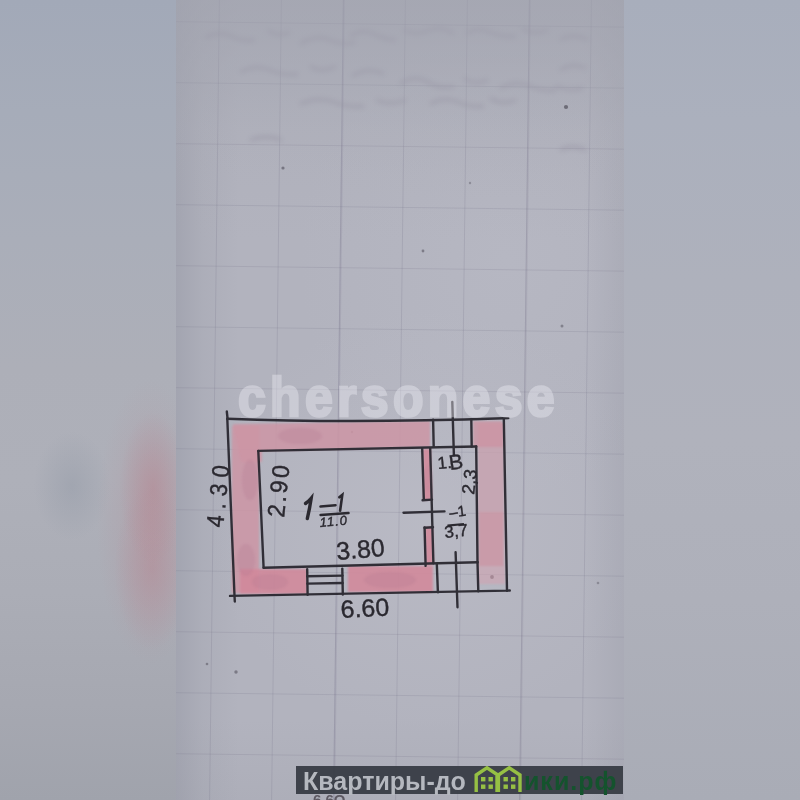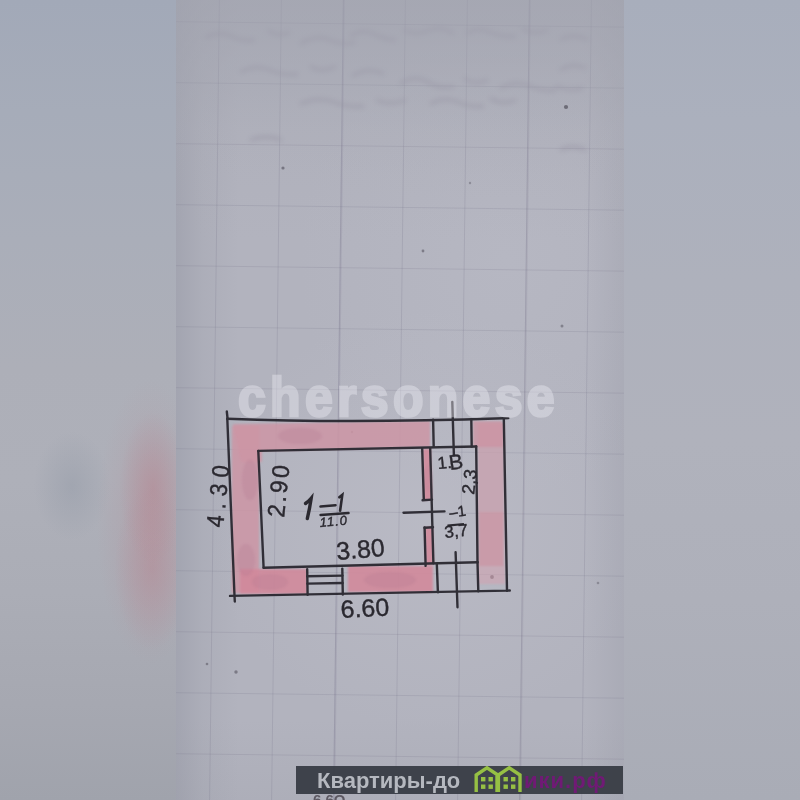--- a/index.html
+++ b/index.html
@@ -184,38 +184,38 @@
     <text x="445" y="538" font-size="17" transform="rotate(-6 445 538)">3,7</text>
 
     <text x="341" y="618" font-size="25" transform="rotate(-3 341 618)">6.60</text>
   </g>
 
   <text x="0" y="0" transform="translate(238,416) scale(1,1.10)" font-size="50" font-family="Liberation Sans, sans-serif" font-weight="bold" letter-spacing="4.3" fill="#eeeef4" stroke="#eeeef4" stroke-width="2.4" opacity="0.4">chersonese</text>
 </svg>
 
 <div class="abs" style="left:296px;top:766px;width:327px;height:28px;background:rgba(56,60,68,.95);"></div>
 
-<div class="abs" style="left:317px;top:768px;height:26px;color:#b5b8bf;
-  font-family:'Liberation Sans',sans-serif;font-weight:bold;font-size:22px;line-height:26px;">Квартиры-до</div>
+<div class="abs" style="left:303px;top:768px;height:26px;color:#b5b8bf;
+  font-family:'Liberation Sans',sans-serif;font-weight:bold;font-size:25px;line-height:26px;">Квартиры-до</div>
 
 <svg class="abs" style="left:474px;top:766px" width="48" height="26" viewBox="0 0 48 26">
   <g fill="none" stroke="#96c044" stroke-width="3.4" stroke-linejoin="miter">
     <path d="M2.2 26 L2.2 9 L13 1.8 L23.8 9"></path>
     <path d="M23 26 L23 9.5"></path>
     <path d="M24.4 26 L24.4 9 L35.2 1.8 L46 9 L46 26"></path>
   </g>
   <g fill="#96c044">
     <rect x="7" y="11" width="4.4" height="4.4"></rect>
     <rect x="14.5" y="11" width="4.4" height="4.4"></rect>
     <rect x="7" y="18.5" width="4.4" height="4.4"></rect>
     <rect x="14.5" y="18.5" width="4.4" height="4.4"></rect>
     <rect x="29.5" y="11" width="4.4" height="4.4"></rect>
     <rect x="37" y="11" width="4.4" height="4.4"></rect>
     <rect x="29.5" y="18.5" width="4.4" height="4.4"></rect>
     <rect x="37" y="18.5" width="4.4" height="4.4"></rect>
   </g>
 </svg>
 
-<div class="abs" style="left:524px;top:768px;height:26px;color:#701a75;letter-spacing:1px;
-  font-family:'Liberation Sans',sans-serif;font-weight:bold;font-size:22px;line-height:26px;">ики.рф</div>
+<div class="abs" style="left:524px;top:768px;height:26px;color:#14532d;letter-spacing:1px;
+  font-family:'Liberation Sans',sans-serif;font-weight:bold;font-size:25px;line-height:26px;">ики.рф</div>
 
 <div class="abs" style="left:313px;top:791px;color:#5d5963;font-size:15px;font-weight:bold;
   font-family:'Liberation Sans',sans-serif;">6.6О</div>
 
 </body></html>

